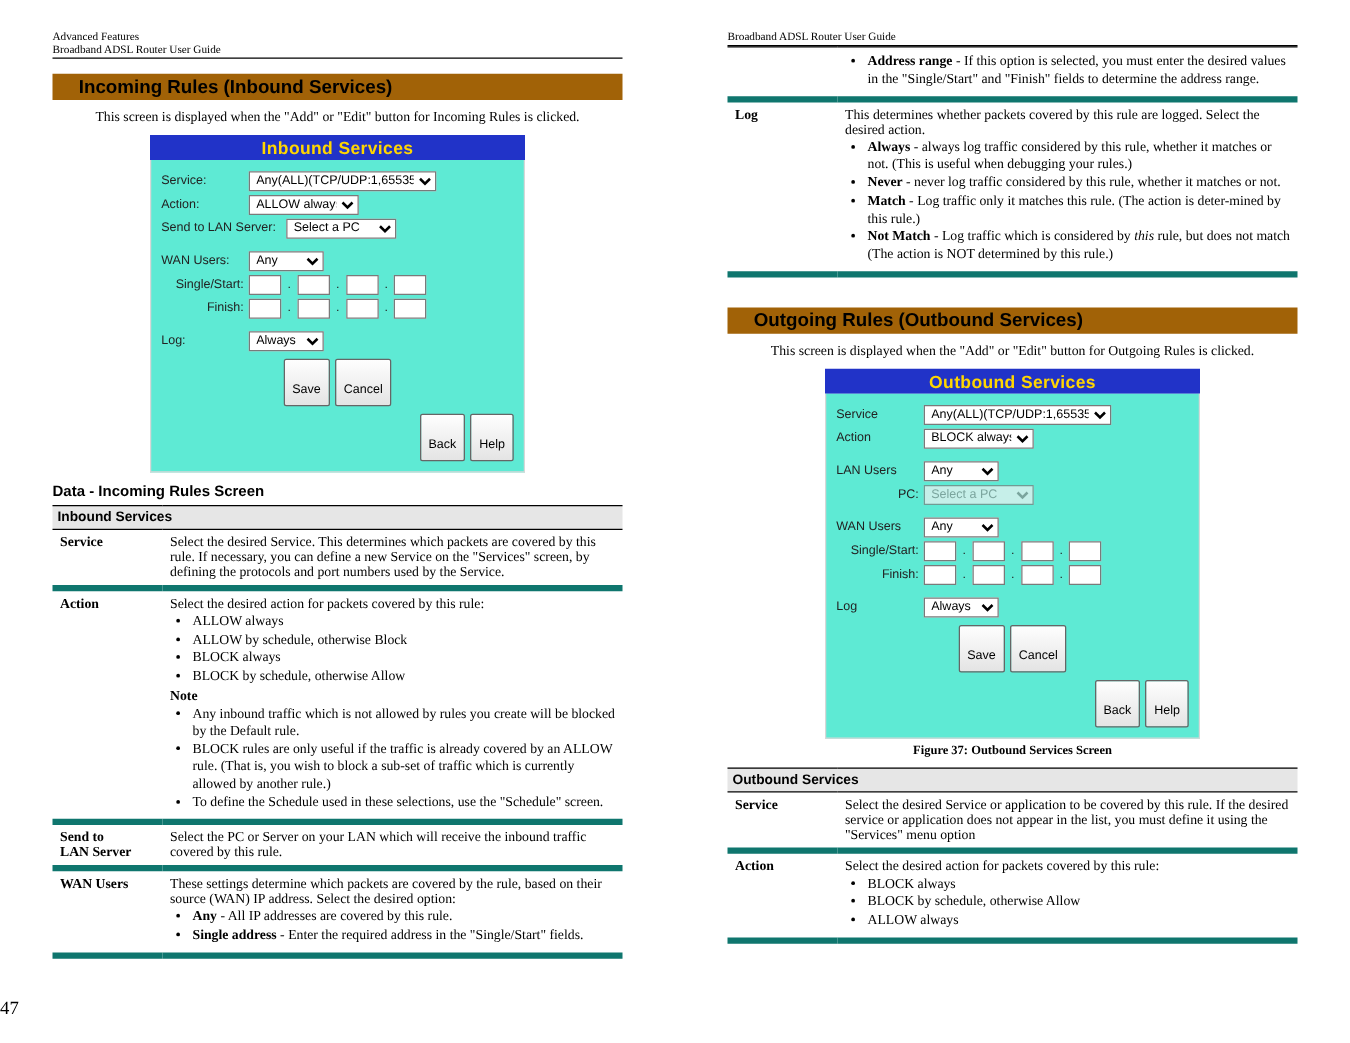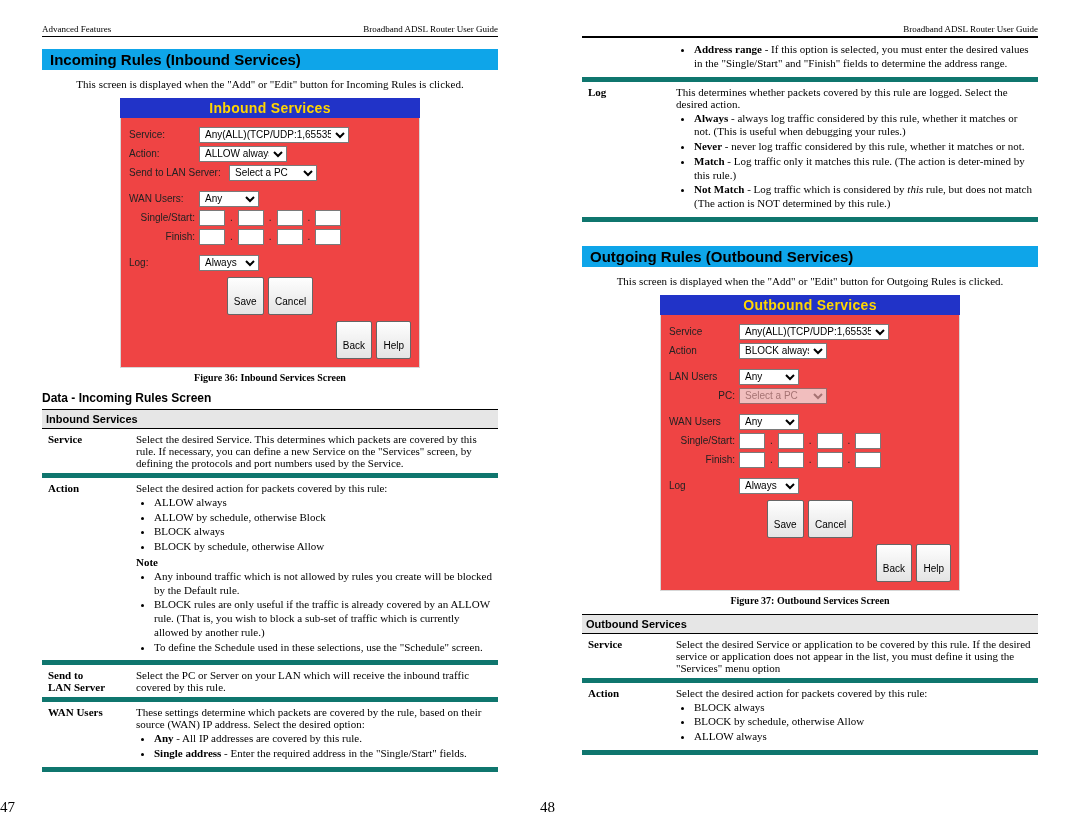--- a/index.html
+++ b/index.html
@@ -1,34 +1,34 @@
 <!DOCTYPE html>
 <html><head>
 <meta charset="utf-8">
 <style>
   html,body{margin:0;padding:0;background:#fff;font-family:"Times New Roman",serif;color:#000;}
   .sheet{width:1080px;height:834px;display:flex;position:relative;}
   .page{width:540px;height:834px;box-sizing:border-box;padding:24px 42px 0 42px;position:relative;}
-  .page-head{display:flex;justify-content:space-between;font-size:9px;padding-bottom:2px;border-bottom:1px solid #000;}
-  .h1{font-family:Arial,Helvetica,sans-serif;font-weight:bold;font-size:15px;background:#0ea5e9;padding:2px 8px;margin:12px 0 8px 0;}
+  .page-head{display:flex;justify-content:space-between;font-size:9px;padding-bottom:2px;border-bottom:1px solid #000;flex-direction:column;}
+  .h1{font-family:Arial,Helvetica,sans-serif;font-weight:bold;font-size:15px;background:#a16207;padding:2px 21px;margin:12px 0 8px 0;}
   .h2{font-family:Arial,Helvetica,sans-serif;font-weight:bold;font-size:12px;margin:8px 0 4px 0;}
   .body-text{font-size:11px;line-height:1.25;margin:4px 0;text-align:center;}
   .caption{font-size:10px;font-weight:bold;text-align:center;margin:4px 0 8px 0;}
   .pagenum{position:absolute;bottom:18px;left:0;right:0;text-align:left;font-size:15px;}
   
   table.data{width:100%;border-collapse:collapse;font-size:11px;}
   table.data th.tablehead{font-family:Arial,Helvetica,sans-serif;font-weight:bold;font-size:11px;background:#e6e6e6;text-align:left;border-top:1px solid #000;border-bottom:1px solid #000;padding:3px 4px;}
   table.data td{border-top:1px solid #000;border-bottom:5px solid #0f766e;padding:4px 6px;vertical-align:top;}
   table.data td.label{font-weight:bold;white-space:nowrap;width:76px;}
   ul.b{margin:2px 0;padding-left:18px;}
   ul.b li{margin:1px 0;line-height:1.25;}
   
   .panel{width:300px;margin:6px auto 4px auto;font-family:Arial,Helvetica,sans-serif;}
   .panel-title{background:#2133c8;color:#ffd600;font-weight:bold;text-align:center;font-size:14px;padding:2px 0;letter-spacing:.3px;}
-  .panel-body{border:1px solid #d7d7d7;border-top:none;background:#ef4444;padding:6px 8px 8px 8px;}
+  .panel-body{border:1px solid #d7d7d7;border-top:none;background:#5eead4;padding:6px 8px 8px 8px;}
   .fr{display:flex;align-items:center;gap:4px;font-size:10px;color:#222;margin:3px 0;}
   .fr .lbl{width:66px;flex:none;}
   .fr .lblr{width:66px;flex:none;text-align:right;}
   .sel{font-size:10px;padding:0 1px;border:1px solid #7a7a7a;background:#fff;color:#000;height:16px;box-sizing:border-box;font-family:Arial,Helvetica,sans-serif;}
   .sel.long{width:150px;}
   .sel.mid{width:88px;}
   .sel.short{width:60px;}
   .sel[disabled]{color:#888;background:#f2f2f2;}
   .ip{width:26px;height:16px;border:1px solid #7a7a7a;font-size:10px;box-sizing:border-box;font-family:Arial,Helvetica,sans-serif;text-align:center;}
   .dot{font-size:10px;padding:0 1px;}
@@ -99,21 +99,20 @@
         <button class="btn">Save</button>
         <button class="btn">Cancel</button>
       </div>
       <div class="btnrow-right">
         <button class="btn">Back</button>
         <button class="btn">Help</button>
       </div>
     </div>
   </div>
 
-  <div class="caption">Figure 36: Inbound Services Screen</div>
   <div class="h2">Data - Incoming Rules Screen</div>
 
   <table class="data">
     <tbody>
           <tr>
             <th class="tablehead" colspan="2">Inbound Services</th>
           </tr>
     <tr>
       <td class="label">Service</td>
       <td>Select the desired Service. This determines which packets are covered by this rule. If necessary, you can define a new Service on the "Services" screen, by defining the protocols and port numbers used by the Service.</td>
@@ -271,16 +270,15 @@
         <ul class="b">
           <li>BLOCK always</li>
           <li>BLOCK by schedule, otherwise Allow</li>
           <li>ALLOW always</li>
         </ul>
       </td>
     </tr>
   </tbody>
       </table>
 
-  <div class="pagenum">48</div>
 </div>
 
 </div>
 
 </body></html>

